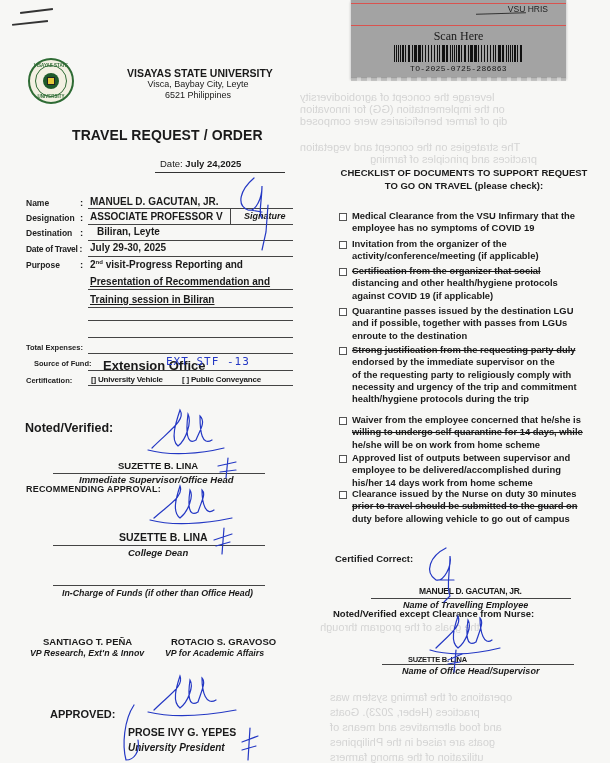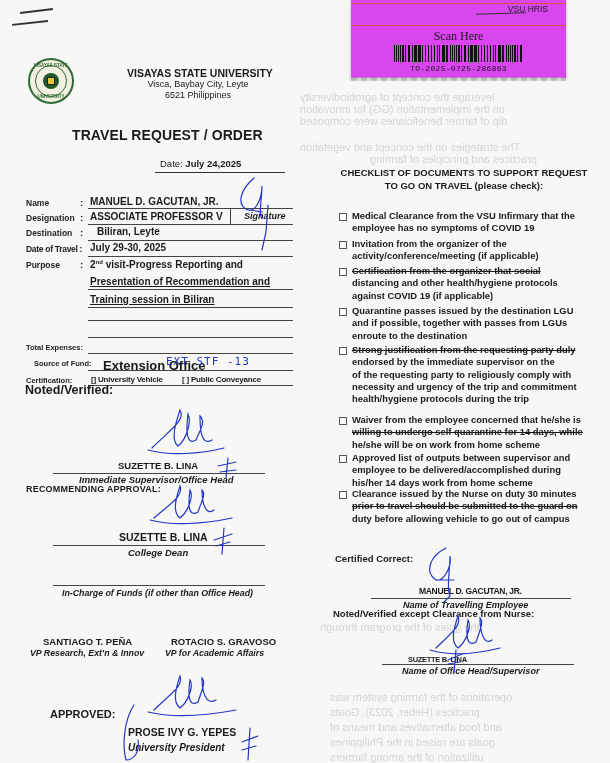--- a/index.html
+++ b/index.html
@@ -14,21 +14,21 @@
   .ghost {
     position: absolute; color: #c9c9c9; font-size: 11px; line-height: 15px;
     transform: scaleX(-1); white-space: nowrap; opacity: 0.75;
     font-family: "Liberation Sans", sans-serif;
   }
   
   .penmark { position: absolute; height: 1.5px; background: #333; }
   
   .slip {
     position: absolute; left: 350px; top: 0; width: 215px; height: 78px;
-    background: #d946ef; border-left: 1px solid #ddd; border-right: 1px solid #ddd;
+    background: #a3a3a3; border-left: 1px solid #ddd; border-right: 1px solid #ddd;
     box-shadow: 0 2px 2px rgba(0,0,0,0.15);
   }
   .slip .redline { position: absolute; left: 0; right: 0; height: 1px; background: #d9534f; }
   .slip .hris { position: absolute; right: 18px; top: 4px; font-size: 8.5px; color: #222; }
   .slip .hris-line { position: absolute; right: 40px; top: 13px; width: 50px; height: 1px; background: #333; transform: rotate(-2deg); }
   .slip .scan { position: absolute; left: 0; right: 0; top: 29px; text-align: center; font-family: "Liberation Serif", serif; font-size: 12px; }
   .slip .barcode { position: absolute; left: 43px; top: 45px; width: 130px; height: 17px; display: flex; }
   .slip .barcode span { display: block; height: 100%; background: #111; }
   .slip .bcnum { position: absolute; left: 0; right: 0; top: 64px; text-align: center; font-family: "Liberation Mono", monospace; font-size: 8px; letter-spacing: 0.3px; }
   .slip .torn { position: absolute; left: 0; right: 0; bottom: -3px; height: 4px; background: repeating-linear-gradient(90deg, #999 0 6px, #ccc 6px 10px); opacity: 0.5; }
@@ -217,21 +217,21 @@
 <div class="field-label" style="top:359px;font-size:7.5px;margin-left:8px;">Source of Fund:</div>
 <div class="field-val" style="top:358px;left:91px;font-size:13px;padding-left:12px;">Extension Office</div>
 <div class="abs" style="left:166px;top:355px;color:#2438c4;font-family:'DejaVu Sans Mono',monospace;font-size:11px;letter-spacing:1px;">EXT  STF -13</div>
 <div class="uline" style="left:88px;top:370px;width:205px;"></div>
 
 <div class="field-label" style="top:376px;font-size:7.5px;">Certification:</div>
 <div class="abs" style="left:91px;top:375px;font-size:8px;font-weight:bold;letter-spacing:-0.2px;">[]  University Vehicle</div>
 <div class="abs" style="left:182px;top:375px;font-size:8px;font-weight:bold;letter-spacing:-0.2px;">[  ] Public Conveyance</div>
 <div class="uline" style="left:88px;top:385px;width:205px;"></div>
 
-<div class="section-head" style="left:25px;top:383px;font-size:12.5px;">Noted/Verified:</div>
+<div class="section-head" style="left:25px;top:421px;font-size:12.5px;">Noted/Verified:</div>
 <div class="sig-name" style="left:118px;top:460px;">SUZETTE B. LINA</div>
 <div class="uline" style="left:53px;top:473px;width:212px;"></div>
 <div class="sig-role" style="left:79px;top:474px;">Immediate Supervisor/Office Head</div>
 
 <div class="small-bold" style="left:26px;top:484px;font-size:9px;letter-spacing:0.2px;">RECOMMENDING APPROVAL:</div>
 <div class="sig-name" style="left:119px;top:531px;font-size:10.5px;">SUZETTE B. LINA</div>
 <div class="uline" style="left:53px;top:545px;width:212px;"></div>
 <div class="sig-role" style="left:128px;top:547px;">College Dean</div>
 <div class="uline" style="left:53px;top:585px;width:212px;"></div>
 <div class="sig-role" style="left:62px;top:588px;font-size:8.8px;">In-Charge of Funds (if other than Office Head)</div>

